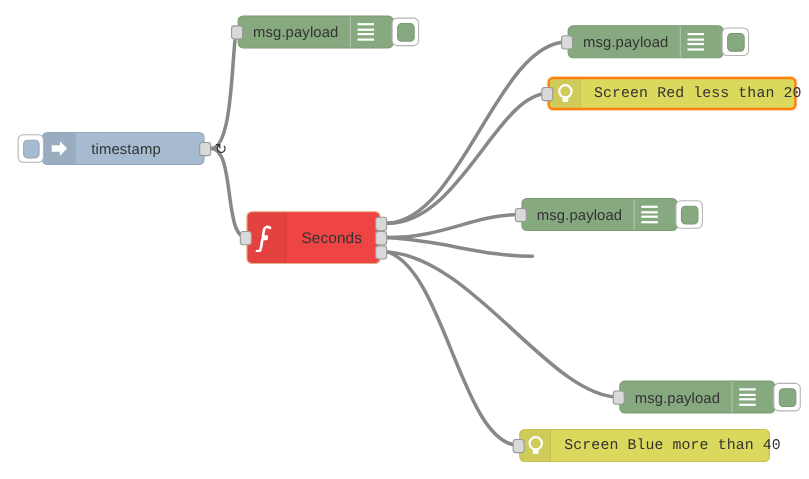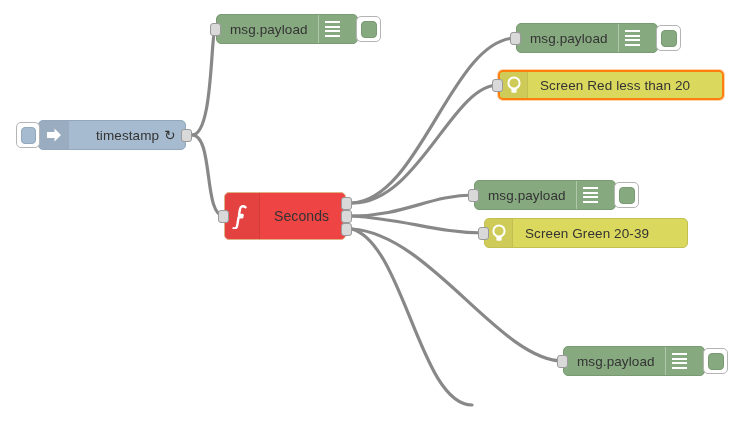--- a/index.html
+++ b/index.html
@@ -76,21 +76,21 @@
   }
   .port.in  { left: -7px; }
   .port.out { right: -7px; }
 
   
   .node-inject {
     background: #a6bbcf;
     border-color: #93a8bb;
   }
   .node-inject .icon-tray { background: rgba(0,0,0,0.07); }
-  .node-inject .node-label { padding: 0 12px 0 27px; }
+  .node-inject .node-label { padding: 0 12px 0 14px; gap: 44px; }
   .inject-button {
     position: absolute;
     left: -23px;
     top: 1px;
     width: 24px;
     height: 26px;
     background: #ffffff;
     border: 1px solid #b4b4b4;
     border-radius: 5px;
     box-sizing: border-box;
@@ -168,20 +168,21 @@
     background: #87a980;
     border: 1px solid #7a9a73;
     border-radius: 4px;
     box-sizing: border-box;
   }
 
   
   .node-light {
     background: #dbd85e;
     border-color: #c3c052;
+    font-family: Liberation Mono, monospace;
   }
   .node-light .icon-tray {
     width: 27px;
     background: rgba(0,0,0,0.06);
     border-right: 1px solid rgba(0,0,0,0.06);
   }
   .node-light .node-label { padding: 0 14px 0 12px; }
   .node-light.selected {
     border: 2px solid #ff7f0e;
     box-shadow: 0 0 0 1px rgba(255,127,14,0.35);
@@ -279,39 +280,39 @@
       <i></i>
         <i></i>
         <i></i>
         <i></i>
     </div>
     <div class="debug-button">
       <span class="knob"></span>
     </div>
   </div>
 
-  <div class="node node-light" style="left:484px; top:218px; width:204px;">
+
+  <div class="node node-debug" style="left:563px; top:346px; width:142px;">
+    <span class="port in" style="top:8px;"></span>
+    <div class="node-label">msg.payload</div>
+    <div class="debug-lines">
+      <i></i>
+        <i></i>
+        <i></i>
+        <i></i>
+    </div>
+    <div class="debug-button">
+      <span class="knob"></span>
+    </div>
+  </div>
+
+  <div class="node node-light" style="left:472px; top:390px; width:228px;">
     <span class="port in" style="top:8px;"></span>
     <div class="icon-tray">
       <svg width="18" height="20" viewBox="0 0 18 20" xmlns="http://www.w3.org/2000/svg">
         <circle cx="9" cy="8" r="5.6" fill="none" stroke="#ffffff" stroke-width="2"></circle>
         <rect x="6.4" y="13.6" width="5.2" height="4.2" rx="1" fill="#ffffff"></rect>
       </svg>
     </div>
-    <div class="node-label">Screen Green 20-39</div>
-  </div>
-
-  <div class="node node-debug" style="left:563px; top:346px; width:142px;">
-    <span class="port in" style="top:8px;"></span>
-    <div class="node-label">msg.payload</div>
-    <div class="debug-lines">
-      <i></i>
-        <i></i>
-        <i></i>
-        <i></i>
-    </div>
-    <div class="debug-button">
-      <span class="knob"></span>
-    </div>
-  </div>
-
+    <div class="node-label">Screen Blue more than 40</div>
+  </div>
 
 </div>
 
 </body></html>

